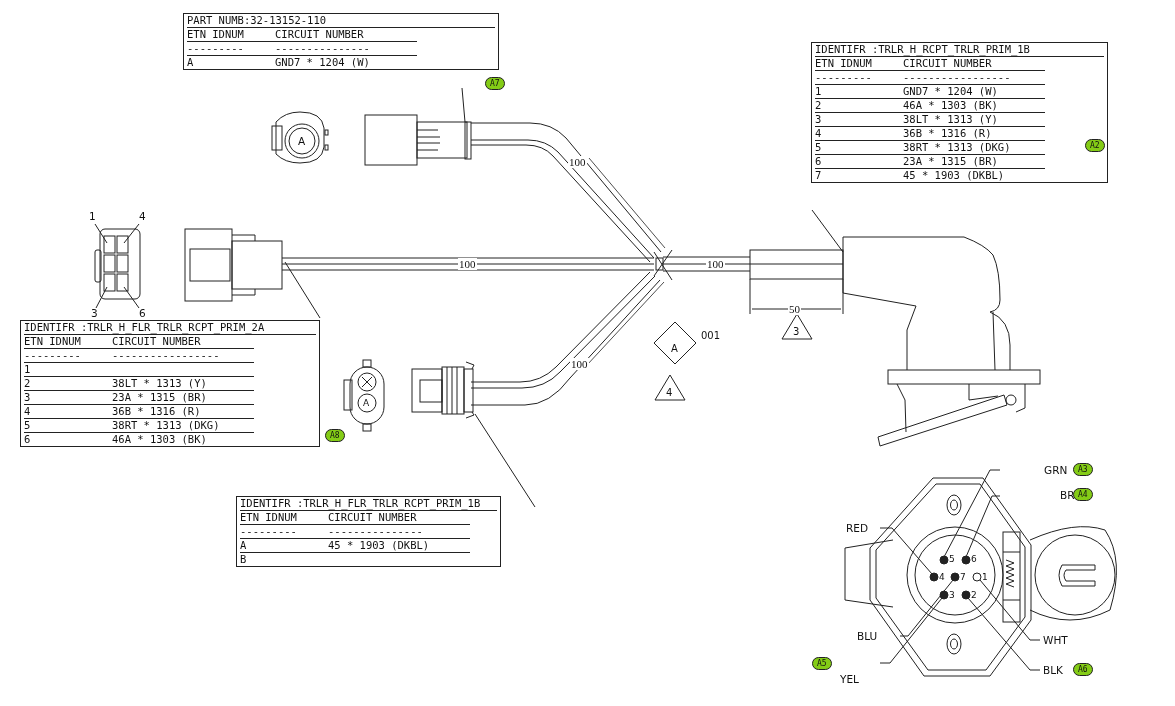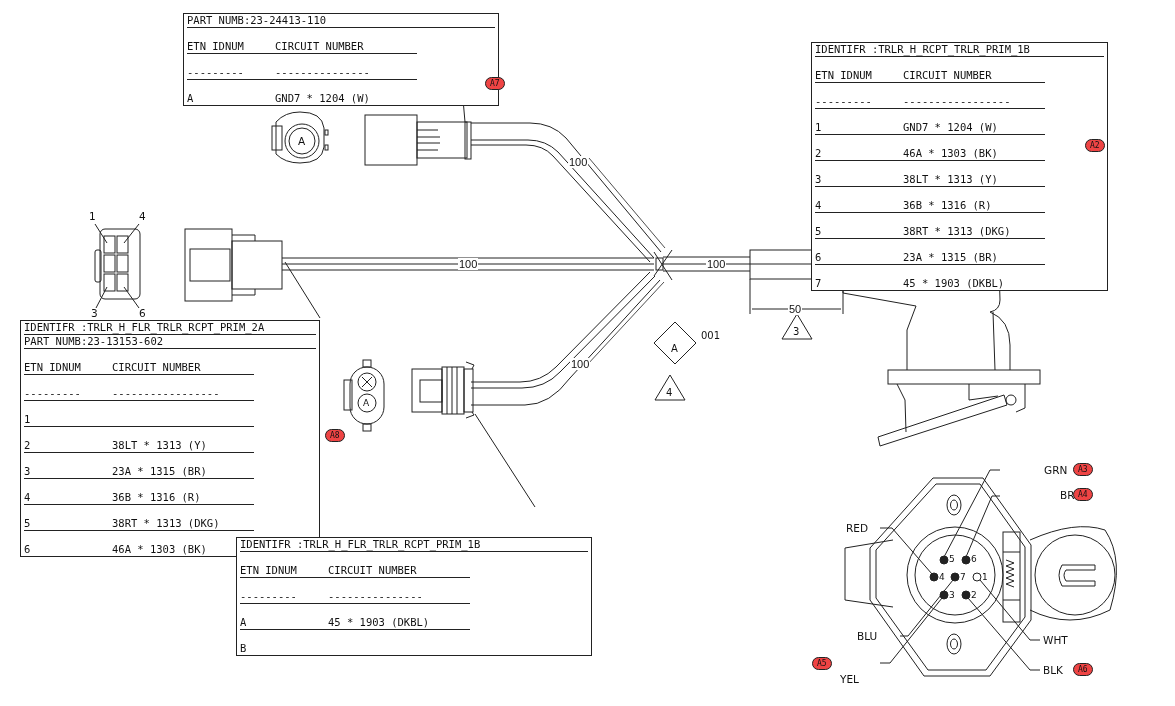--- a/index.html
+++ b/index.html
@@ -2,23 +2,23 @@
 <html><head>
 <meta charset="utf-8">
 <style>
   html,body{margin:0;padding:0;background:#fff;}
   body{width:1175px;height:706px;position:relative;overflow:hidden;font-family:"DejaVu Sans Mono","Liberation Mono",monospace;color:#111;}
   svg{position:absolute;left:0;top:0;}
   .tbl{position:absolute;border:1px solid #222;background:#fff;font-size:10.5px;line-height:13px;padding:0 3px;box-sizing:border-box;}
   .tbl .row{white-space:pre;border-bottom:1px solid #222;}
   .tbl .c1{width:88px;display:inline-block;}
   .tbl .c2{display:inline-block;}
-  .tbl .ln{width:230px;border-bottom:1px solid #222;white-space:pre;margin-top:12px;}
-  .bubble{position:absolute;border:1px solid #222;border-radius:9px;font-size:8px;padding:0 4px;line-height:11px;background:#ef4444;}
-  .lbl{position:absolute;font-family:Liberation Sans, sans-serif;font-size:11px;line-height:12px;background:#fff;padding:0 1px;}
+  .tbl .ln{width:230px;border-bottom:1px solid #222;white-space:pre;}
+  .bubble{position:absolute;border:1px solid #222;border-radius:9px;font-size:8px;padding:0 4px;line-height:11px;background:#84cc16;}
+  .lbl{position:absolute;font-family:Liberation Serif, serif;font-size:11px;line-height:12px;background:#fff;padding:0 1px;}
   .wlbl{position:absolute;font-family:"DejaVu Sans","Liberation Sans",sans-serif;font-size:10.5px;line-height:12px;}
 </style>
 </head>
 <body>
 
 <svg width="1175" height="706" viewBox="0 0 1175 706" fill="none" stroke="#222" stroke-width="1">
 
   <g>
     <path d="M276,122 Q285,112 300,112 Q322,112 324,128 L324,147 Q322,163 300,163 Q285,163 276,154 Z"></path>
     <rect x="272" y="126" width="10" height="24"></rect>
@@ -172,21 +172,21 @@
   <path d="M812,210 L843,252"></path>
   <path d="M320,318 L285,262"></path>
   <path d="M535,507 L475,414"></path>
 
   <polygon points="675,322 696,343 675,364 654,343"></polygon>
   <polygon points="670,375 685,400 655,400"></polygon>
   <polygon points="797,314 812,339 782,339"></polygon>
 </svg>
 
 <div class="tbl" style="left:183px;top:13px;width:316px;">
-  <div class="row"><span>PART NUMB:</span><span>23-24413-110</span></div>
+  <div class="row"><span>PART NUMB:</span><span>32-13152-110</span></div>
   <div class="ln"><span class="c1">ETN IDNUM</span><span class="c2">CIRCUIT NUMBER</span></div>
   <div class="ln"><span class="c1">---------</span><span class="c2">---------------</span></div>
   <div class="ln" style="border-bottom:none"><span class="c1">A</span><span class="c2">GND7 * 1204 (W)</span></div>
 </div>
 <div class="bubble" style="left:485px;top:77px;">A7</div>
 
 <div class="tbl" style="left:811px;top:42px;width:297px;">
   <div class="row"><span>IDENTIFR :</span><span>TRLR_H_RCPT_TRLR_PRIM_1B</span></div>
   <div class="ln"><span class="c1">ETN IDNUM</span><span class="c2">CIRCUIT NUMBER</span></div>
   <div class="ln"><span class="c1">---------</span><span class="c2">-----------------</span></div>
@@ -195,33 +195,32 @@
   <div class="ln"><span class="c1">3</span><span class="c2">38LT * 1313 (Y)</span></div>
   <div class="ln"><span class="c1">4</span><span class="c2">36B * 1316 (R)</span></div>
   <div class="ln"><span class="c1">5</span><span class="c2">38RT * 1313 (DKG)</span></div>
   <div class="ln"><span class="c1">6</span><span class="c2">23A * 1315 (BR)</span></div>
   <div class="ln" style="border-bottom:none"><span class="c1">7</span><span class="c2">45 * 1903 (DKBL)</span></div>
 </div>
 <div class="bubble" style="left:1085px;top:96px;margin-top:43px;">A2</div>
 
 <div class="tbl" style="left:20px;top:320px;width:300px;">
   <div class="row"><span>IDENTIFR :</span><span>TRLR_H_FLR_TRLR_RCPT_PRIM_2A</span></div>
-  <div class="row"><span>PART NUMB:</span><span>23-13153-602</span></div>
   <div class="ln"><span class="c1">ETN IDNUM</span><span class="c2">CIRCUIT NUMBER</span></div>
   <div class="ln"><span class="c1">---------</span><span class="c2">-----------------</span></div>
   <div class="ln"><span class="c1">1</span><span class="c2"></span></div>
   <div class="ln"><span class="c1">2</span><span class="c2">38LT * 1313 (Y)</span></div>
   <div class="ln"><span class="c1">3</span><span class="c2">23A * 1315 (BR)</span></div>
   <div class="ln"><span class="c1">4</span><span class="c2">36B * 1316 (R)</span></div>
   <div class="ln"><span class="c1">5</span><span class="c2">38RT * 1313 (DKG)</span></div>
   <div class="ln" style="border-bottom:none"><span class="c1">6</span><span class="c2">46A * 1303 (BK)</span></div>
 </div>
 <div class="bubble" style="left:325px;top:429px;">A8</div>
 
-<div class="tbl" style="left:236px;top:537px;width:356px;">
+<div class="tbl" style="left:236px;top:496px;width:265px;">
   <div class="row"><span>IDENTIFR :</span><span>TRLR_H_FLR_TRLR_RCPT_PRIM_1B</span></div>
   <div class="ln"><span class="c1">ETN IDNUM</span><span class="c2">CIRCUIT NUMBER</span></div>
   <div class="ln"><span class="c1">---------</span><span class="c2">---------------</span></div>
   <div class="ln"><span class="c1">A</span><span class="c2">45 * 1903 (DKBL)</span></div>
   <div class="ln" style="border-bottom:none"><span class="c1">B</span><span class="c2"></span></div>
 </div>
 
 <span class="lbl" style="left:568px;top:156px;">100</span>
 <span class="lbl" style="left:458px;top:258px;">100</span>
 <span class="lbl" style="left:570px;top:358px;">100</span>

